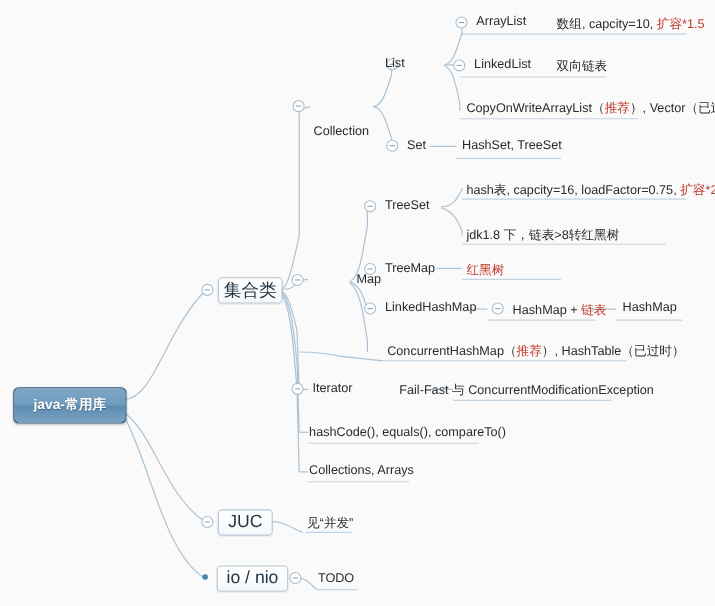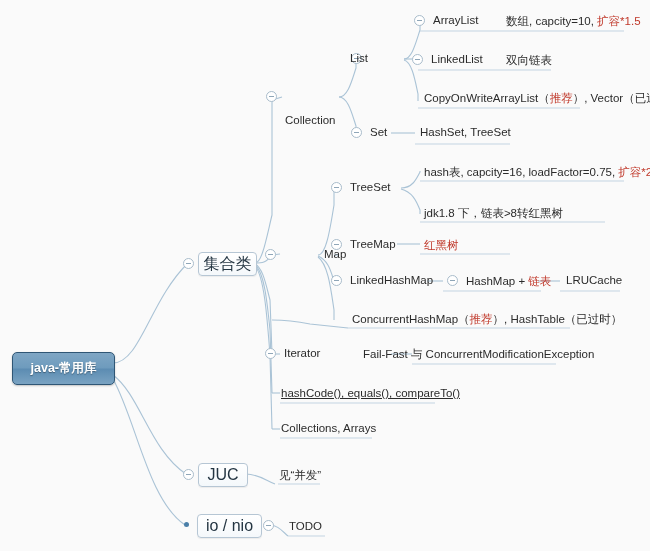--- a/index.html
+++ b/index.html
@@ -264,36 +264,36 @@
 
   <div class="toggle" style="left:331px; top:275px;"></div>
   <div class="txt" style="left:350px; top:274px;">
     <span>LinkedHashMap</span>
   </div>
   <div class="toggle" style="left:447px; top:275px;"></div>
   <div class="txt" style="left:466px; top:274px;">
     <span>HashMap + </span><span class="red">链表</span>
   </div>
   <div class="txt" style="left:566px; top:274px;">
-    <span>LRUCache</span>
+    <span>HashMap</span>
   </div>
 
   <div class="txt" style="left:352px; top:312px;">
     <span>ConcurrentHashMap（</span><span class="red">推荐</span><span>）, HashTable（</span><span>已过时</span><span>）</span>
   </div>
 
   <div class="toggle" style="left:265px; top:348px;"></div>
   <div class="txt" style="left:284px; top:347px;">
     <span>Iterator</span>
   </div>
   <div class="txt" style="left:363px; top:347px;">
     <span>Fail-Fast 与 ConcurrentModificationException</span>
   </div>
 
-  <div class="txt" style="left:281px; top:387px;text-decoration:underline;">
+  <div class="txt" style="left:281px; top:387px;">
     <span>hashCode(), equals(), compareTo()</span>
   </div>
 
   <div class="txt" style="left:281px; top:422px;">
     <span>Collections, Arrays</span>
   </div>
 
   <div class="txt" style="left:279px; top:468px;">
     <span>见“并发”</span>
   </div>

